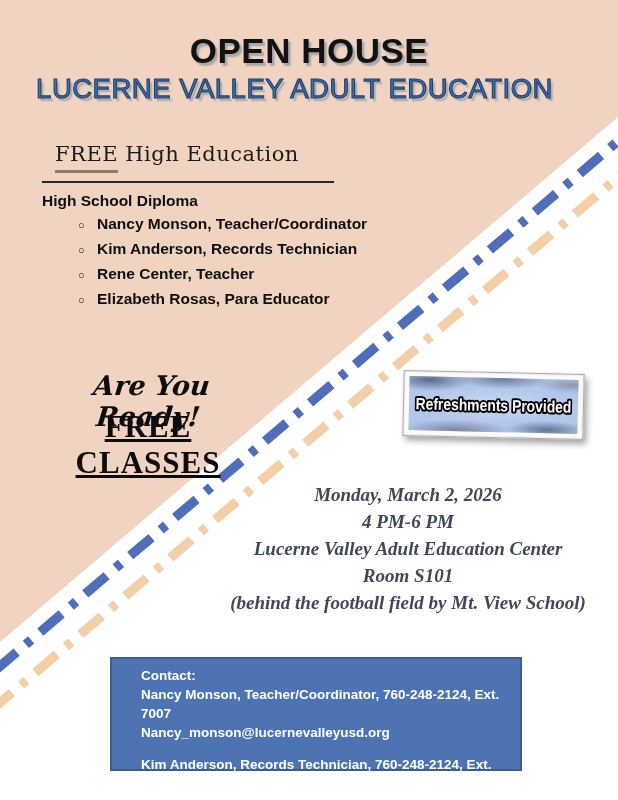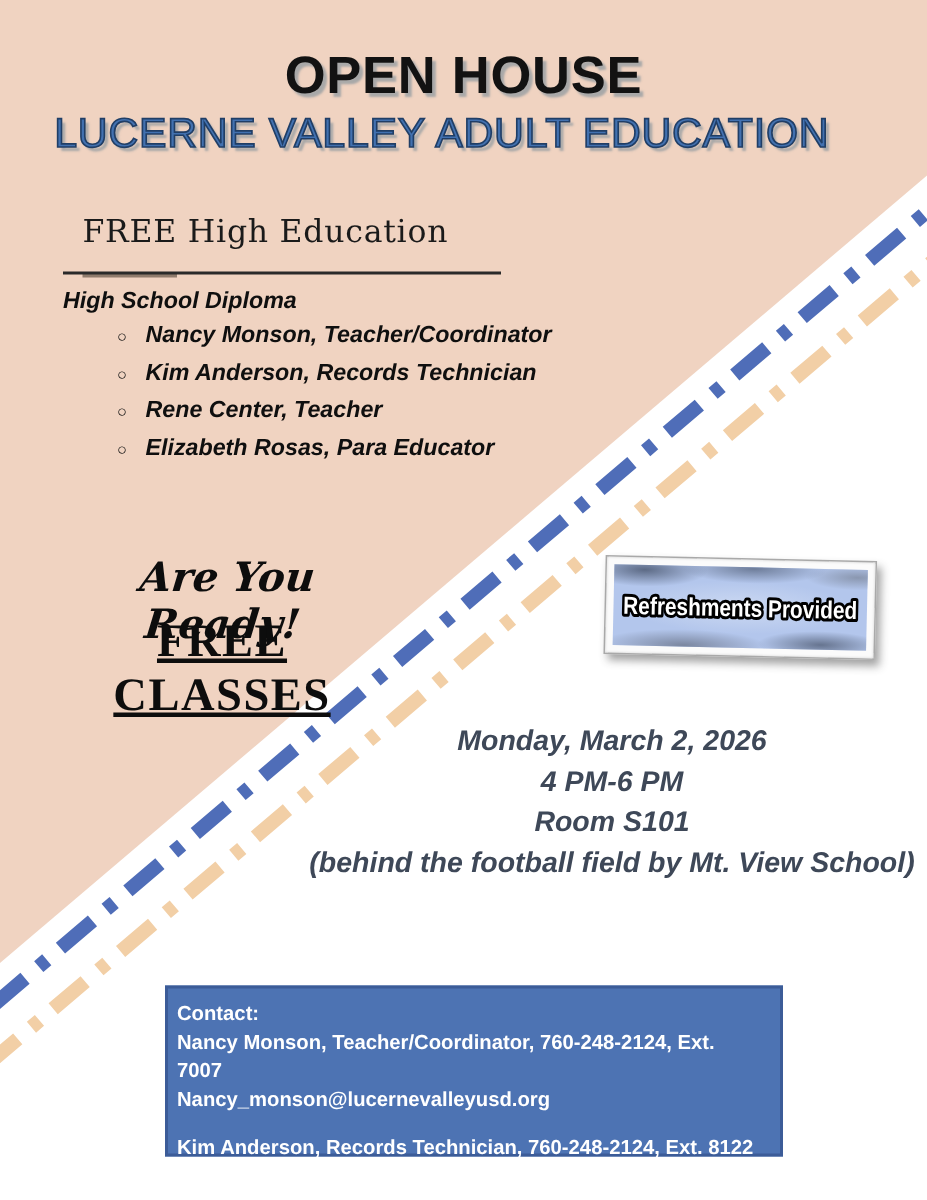--- a/index.html
+++ b/index.html
@@ -24,26 +24,26 @@
     position:absolute;left:0;top:73px;width:517px;text-align:center;
     font-size:27.5px;font-weight:normal;letter-spacing:.5px;
     -webkit-text-stroke:1.1px #203e66;
     text-shadow:2.5px 2.5px 1.5px #a8a8a8;
     margin-left:36px;
   }
   .intro{
     position:absolute;left:55px;top:142px;
     font-family:"DejaVu Serif",serif;font-size:21px;color:#1a1a1a;letter-spacing:.5px;
   }
-  .free-word{border-bottom:3px solid #8f7b6c;padding-bottom:16px;}
+  .free-word{border-bottom:3px solid #8f7b6c;padding-bottom:4px;}
   .rule{position:absolute;left:42px;top:181px;width:292px;height:2px;background:#2a2a2a;}
 
   .programs{
     position:absolute;left:42px;top:189px;width:360px;
-    font-size:15.5px;font-weight:bold;color:#0f0f0f;line-height:23px;font-style:italic;
+    font-size:15.5px;font-weight:bold;color:#0f0f0f;line-height:23px;
   }
   .bullet-row{display:flex;align-items:baseline;padding-left:36px;}
   .bullet{width:19px;font-size:11px;flex:0 0 19px;}
   .ready{
     position:absolute;left:50px;top:370px;width:200px;text-align:center;
     font-family:"DejaVu Serif",serif;font-style:italic;font-weight:bold;
     font-size:27px;color:#0d0d0d;transform:skewX(-6deg);
   }
   .free-classes{
     position:absolute;left:38px;top:409px;width:220px;text-align:center;
@@ -69,27 +69,27 @@
   }
   .badge-text-svg{position:absolute;left:0;top:0;width:100%;height:100%;}
   .badge-text-svg text{
     font-family:"Liberation Sans",sans-serif;font-size:16.5px;font-weight:bold;
     fill:#ffffff;stroke:#000000;stroke-width:4px;paint-order:stroke;
     stroke-linejoin:round;text-anchor:middle;
   }
 
   .event{
     position:absolute;left:198px;top:481px;width:420px;text-align:center;
-    font-size:19px;font-weight:bold;font-style:italic;line-height:27px;
+    font-size:19px;font-weight:bold;font-style:italic;line-height:27px;font-family:Liberation Serif, serif;
   }
 
   .contact{
     position:absolute;left:110px;top:657px;width:412px;height:114px;
     box-sizing:border-box;border:2px solid #3c5c98;
-    padding:7px 10px 0 6px;color:#ffffff;
+    padding:7px 10px 0 29px;color:#ffffff;
     font-size:13.5px;font-weight:bold;line-height:19px;
   }
   .contact .entry{margin-bottom:13px;}
 </style>
 </head>
 <body>
 
 <div class="flyer">
 
   <div class="peach-bg" style="background-color: rgb(240, 211, 193);"></div>
@@ -134,20 +134,21 @@
     <div class="badge-inner" style="background-color: rgb(179, 198, 236);">
       <svg class="badge-text-svg" viewBox="0 0 169 54" xmlns="http://www.w3.org/2000/svg">
         <text x="84.5" y="33" textLength="156" lengthAdjust="spacingAndGlyphs">Refreshments Provided</text>
       </svg>
     </div>
   </div>
 
   <div class="event" style="color: rgb(62, 72, 88);">
     <div>Monday, March 2, 2026</div>
     <div>4 PM-6 PM</div>
+    <div>Lucerne Valley Adult Education Center</div>
     <div>Room S101</div>
     <div>(behind the football field by Mt. View School)</div>
   </div>
 
   <div class="contact" style="background-color: rgb(77, 115, 179);">
     <div>Contact:</div>
     <div class="entry">
       <div>Nancy Monson, Teacher/Coordinator, 760-248-2124, Ext. 7007</div>
       <div>Nancy_monson@lucernevalleyusd.org</div>
     </div>

